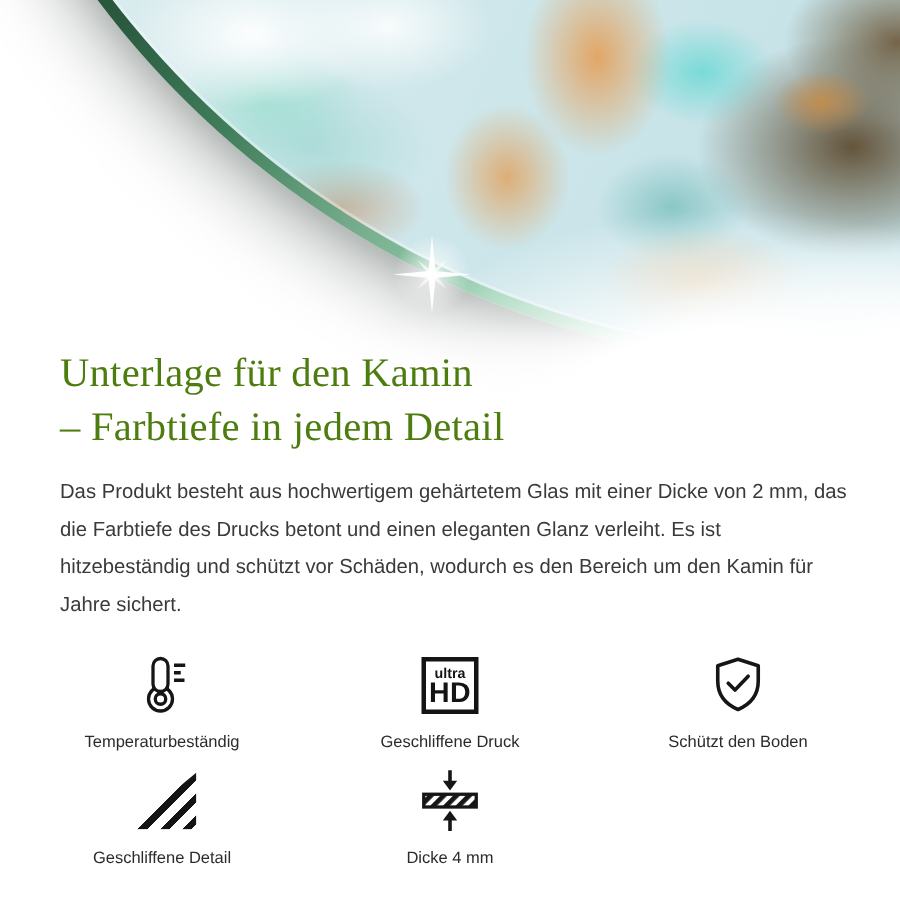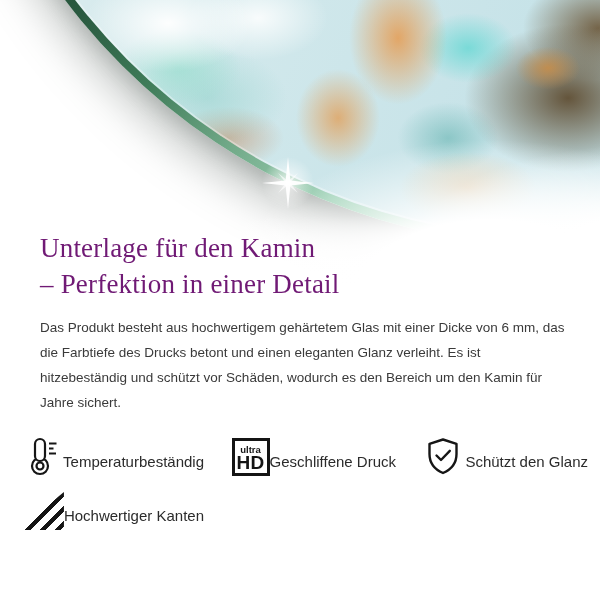--- a/index.html
+++ b/index.html
@@ -48,27 +48,27 @@
     position:absolute;inset:0;pointer-events:none;
     background:
       radial-gradient(270px 160px at 490px 300px, #fff 50%, rgba(255,255,255,0) 100%),
       radial-gradient(240px 120px at 640px 265px, #fff 40%, rgba(255,255,255,0) 100%),
       linear-gradient(to bottom, rgba(255,255,255,0) 72%, rgba(255,255,255,.9) 90%, #fff 98%);
   }
   
   .content{position:absolute;top:0;left:0;width:600px;box-sizing:border-box;
     padding:230px 40px 0;z-index:1;}
   h1{margin:0;font-family:"Liberation Serif", serif;font-weight:400;
-     font-size:27px;line-height:36px;color:#701a75;letter-spacing:.2px;}
+     font-size:27px;line-height:36px;color:#4d7c0f;letter-spacing:.2px;}
   h1 span{display:block;}
   .desc{margin:13px 0 0;width:527px;font-size:13.5px;line-height:25px;color:#3a3a3a;}
   .features{display:grid;grid-template-columns:repeat(3,1fr);row-gap:10px;margin:20px -28px 0;}
-  .feature{display:flex;align-items:center;justify-content:flex-end;}
+  .feature{display:flex;flex-direction:column;align-items:center;}
   .icon-box{height:44px;display:flex;align-items:center;justify-content:center;}
-  .f-label{margin-top:9px;font-size:15px;line-height:14px;color:#2b2b2b;text-align:center;}
+  .f-label{margin-top:9px;font-size:11px;line-height:14px;color:#2b2b2b;text-align:center;}
   
   .hd-box{width:38px;height:38px;border:3px solid #141414;box-sizing:border-box;
     display:flex;flex-direction:column;align-items:center;justify-content:center;background:#fff;}
   .hd-top{font-size:9.5px;font-weight:700;line-height:10px;color:#141414;}
   .hd-bottom{font-size:19px;font-weight:700;line-height:15px;color:#141414;letter-spacing:.3px;}
   
   .edge-tri{width:46px;height:38px;
     background:repeating-linear-gradient(135deg,#141414 0 4.5px,rgba(0,0,0,0) 4.5px 10.5px);
     clip-path:polygon(100% 0, 100% 100%, 0 100%);}
   svg.ic{display:block;}
@@ -92,24 +92,24 @@
       <path d="M32 6 L34.4 29.6 L58 32 L34.4 34.4 L32 58 L29.6 34.4 L6 32 L29.6 29.6 Z" fill="#ffffff" opacity=".95"></path>
       <path d="M32 18 L33.5 30.5 L46 32 L33.5 33.5 L32 46 L30.5 33.5 L18 32 L30.5 30.5 Z" fill="#ffffff" transform="rotate(45 32 32)" opacity=".65"></path>
     </svg>
   </div>
   <div class="hero-fade"></div>
 </section>
 
 <div class="content">
   <h1>
     <span>Unterlage für den Kamin</span>
-    <span>– Perfektion in einer Detail</span>
+    <span>– Farbtiefe in jedem Detail</span>
   </h1>
 
-  <p class="desc">Das Produkt besteht aus hochwertigem gehärtetem Glas mit einer Dicke von 6 mm, das die Farbtiefe des Drucks betont und einen eleganten Glanz verleiht. Es ist hitzebeständig und schützt vor Schäden, wodurch es den Bereich um den Kamin für Jahre sichert.</p>
+  <p class="desc">Das Produkt besteht aus hochwertigem gehärtetem Glas mit einer Dicke von 2 mm, das die Farbtiefe des Drucks betont und einen eleganten Glanz verleiht. Es ist hitzebeständig und schützt vor Schäden, wodurch es den Bereich um den Kamin für Jahre sichert.</p>
 
   <div class="features">
 
     <div class="feature">
       <div class="icon-box">
         <svg class="ic" width="44" height="44" viewBox="0 0 44 44" fill="none" stroke="#161616" stroke-width="2.2">
           <circle cx="21" cy="31" r="8"></circle>
           <rect x="16" y="4" width="10" height="22" rx="5" fill="#ffffff"></rect>
           <circle cx="21" cy="31" r="3.5"></circle>
           <path d="M30 8.5 H37.5 M30 13.5 H34.5 M30 18.5 H37"></path>
@@ -128,26 +128,43 @@
       <div class="f-label">Geschliffene Druck</div>
     </div>
 
     <div class="feature">
       <div class="icon-box">
         <svg class="ic" width="44" height="44" viewBox="0 0 44 44" fill="none" stroke="#161616" stroke-width="2.4" stroke-linejoin="round">
           <path d="M22 4.5 L35.5 8.8 V19 C35.5 28.5 30 34.6 22 38 C14 34.6 8.5 28.5 8.5 19 V8.8 Z"></path>
           <path d="M15.5 20.5 L20 25 L28.8 15.8" stroke-linecap="round"></path>
         </svg>
       </div>
-      <div class="f-label">Schützt den Glanz</div>
+      <div class="f-label">Schützt den Boden</div>
     </div>
 
 
     <div class="feature">
       <div class="icon-box">
         <div class="edge-tri"></div>
       </div>
-      <div class="f-label">Hochwertiger Kanten</div>
+      <div class="f-label">Geschliffene Detail</div>
     </div>
 
+    <div class="feature">
+      <div class="icon-box">
+        <svg class="ic" width="44" height="44" viewBox="0 0 44 44">
+          <defs>
+            <pattern id="hatchPat" patternUnits="userSpaceOnUse" width="6" height="6" patternTransform="rotate(45)">
+              <rect width="3.2" height="6" fill="#161616"></rect>
+            </pattern>
+          </defs>
+          <path d="M22 1.5 V9" stroke="#161616" stroke-width="2.4"></path>
+          <polygon points="17.2,8.5 26.8,8.5 22,15" fill="#161616"></polygon>
+          <rect x="4.5" y="17.5" width="35" height="8.5" fill="url(#hatchPat)" stroke="#161616" stroke-width="2.2"></rect>
+          <polygon points="17.2,35 26.8,35 22,28.5" fill="#161616"></polygon>
+          <path d="M22 42 V34.5" stroke="#161616" stroke-width="2.4"></path>
+        </svg>
+      </div>
+      <div class="f-label">Dicke 4 mm</div>
+    </div>
 
   </div>
 </div>
 
 </body></html>

